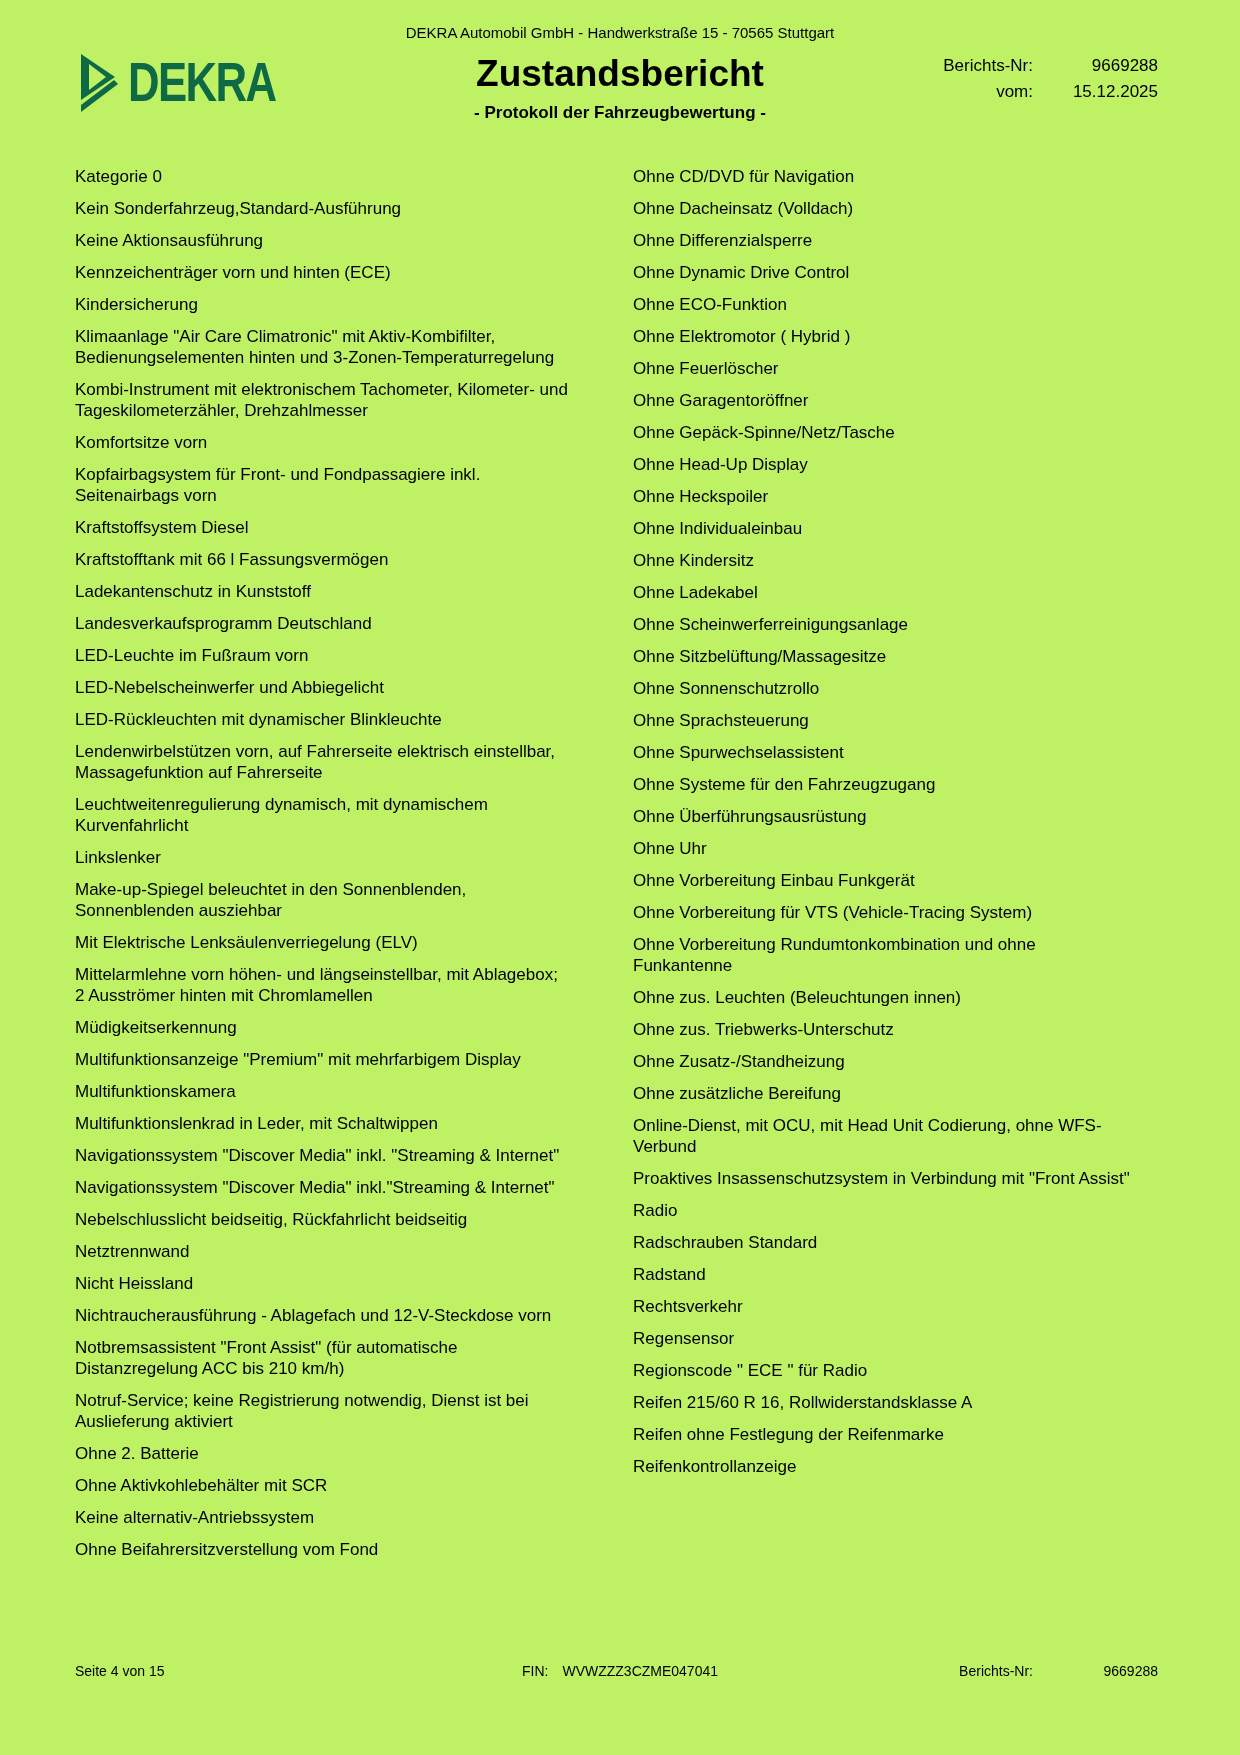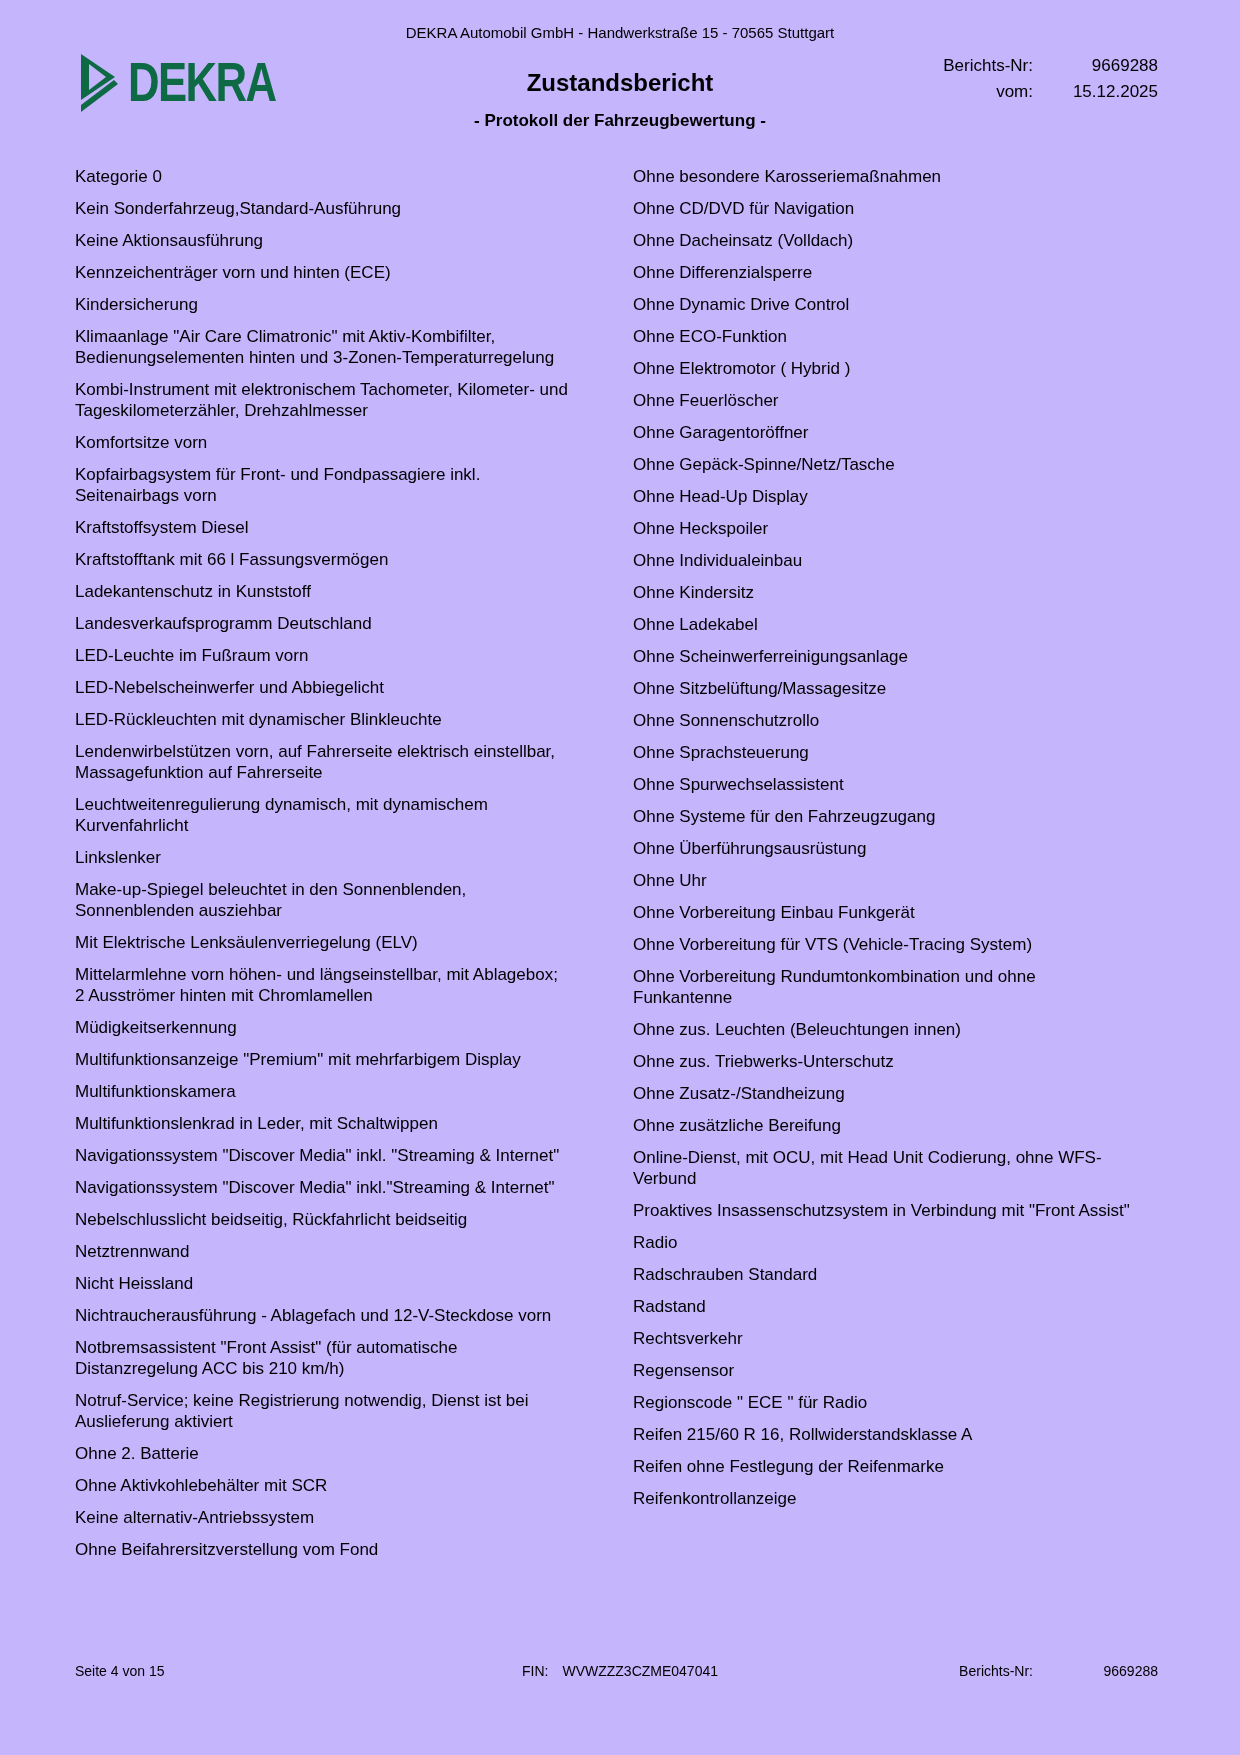--- a/index.html
+++ b/index.html
@@ -1,37 +1,37 @@
 <!DOCTYPE html>
 <html><head>
 <meta charset="utf-8">
 <style>
   html,body{margin:0;padding:0;background:#ffffff;}
   .page{
     position:relative;
     width:1240px;height:1755px;
-    background:#c4b5fd;
+    background:#bef264;
     font-family:"Liberation Sans", sans-serif;
     color:#000;
     overflow:hidden;
   }
   .address-line{
     position:absolute;top:24px;left:0;width:100%;
     text-align:center;font-size:15px;color:#000;
   }
   .logo{position:absolute;left:78px;top:52px;width:260px;height:62px;text-align:center;}
   .logo-mark{position:absolute;left:0;top:2px;}
   .logo-word{
     position:absolute;left:50px;top:2px;
     font-size:56px;font-weight:bold;letter-spacing:-2px;
     transform:scaleX(0.78);transform-origin:left top;
     line-height:1;
   }
   .title-block{position:absolute;top:55px;left:0;width:100%;text-align:center;}
-  .doc-title{font-size:24px;font-weight:bold;line-height:1;margin:16px;}
+  .doc-title{font-size:37px;font-weight:bold;line-height:1;margin:0;}
   .doc-subtitle{font-size:17px;margin-top:11px;font-weight:bold;}
   .meta{
     position:absolute;top:57px;right:82px;
     display:grid;grid-template-columns:auto 125px;row-gap:7px;
     font-size:17px;line-height:1.1;
   }
   .meta .lbl{text-align:right;}
   .meta .val{text-align:right;}
   .content{
     position:absolute;top:166px;left:75px;
@@ -118,21 +118,20 @@
         <div class="item">Nicht Heissland</div>
         <div class="item">Nichtraucherausführung - Ablagefach und 12-V-Steckdose vorn</div>
         <div class="item">Notbremsassistent "Front Assist" (für automatische Distanzregelung ACC bis 210 km/h)</div>
         <div class="item">Notruf-Service; keine Registrierung notwendig, Dienst ist bei Auslieferung aktiviert</div>
         <div class="item">Ohne 2. Batterie</div>
         <div class="item">Ohne Aktivkohlebehälter mit SCR</div>
         <div class="item">Keine alternativ-Antriebssystem</div>
         <div class="item">Ohne Beifahrersitzverstellung vom Fond</div>
       </div>
     <div class="col-right">
-        <div class="item">Ohne besondere Karosseriemaßnahmen</div>
         <div class="item">Ohne CD/DVD für Navigation</div>
         <div class="item">Ohne Dacheinsatz (Volldach)</div>
         <div class="item">Ohne Differenzialsperre</div>
         <div class="item">Ohne Dynamic Drive Control</div>
         <div class="item">Ohne ECO-Funktion</div>
         <div class="item">Ohne Elektromotor ( Hybrid )</div>
         <div class="item">Ohne Feuerlöscher</div>
         <div class="item">Ohne Garagentoröffner</div>
         <div class="item">Ohne Gepäck-Spinne/Netz/Tasche</div>
         <div class="item">Ohne Head-Up Display</div>

